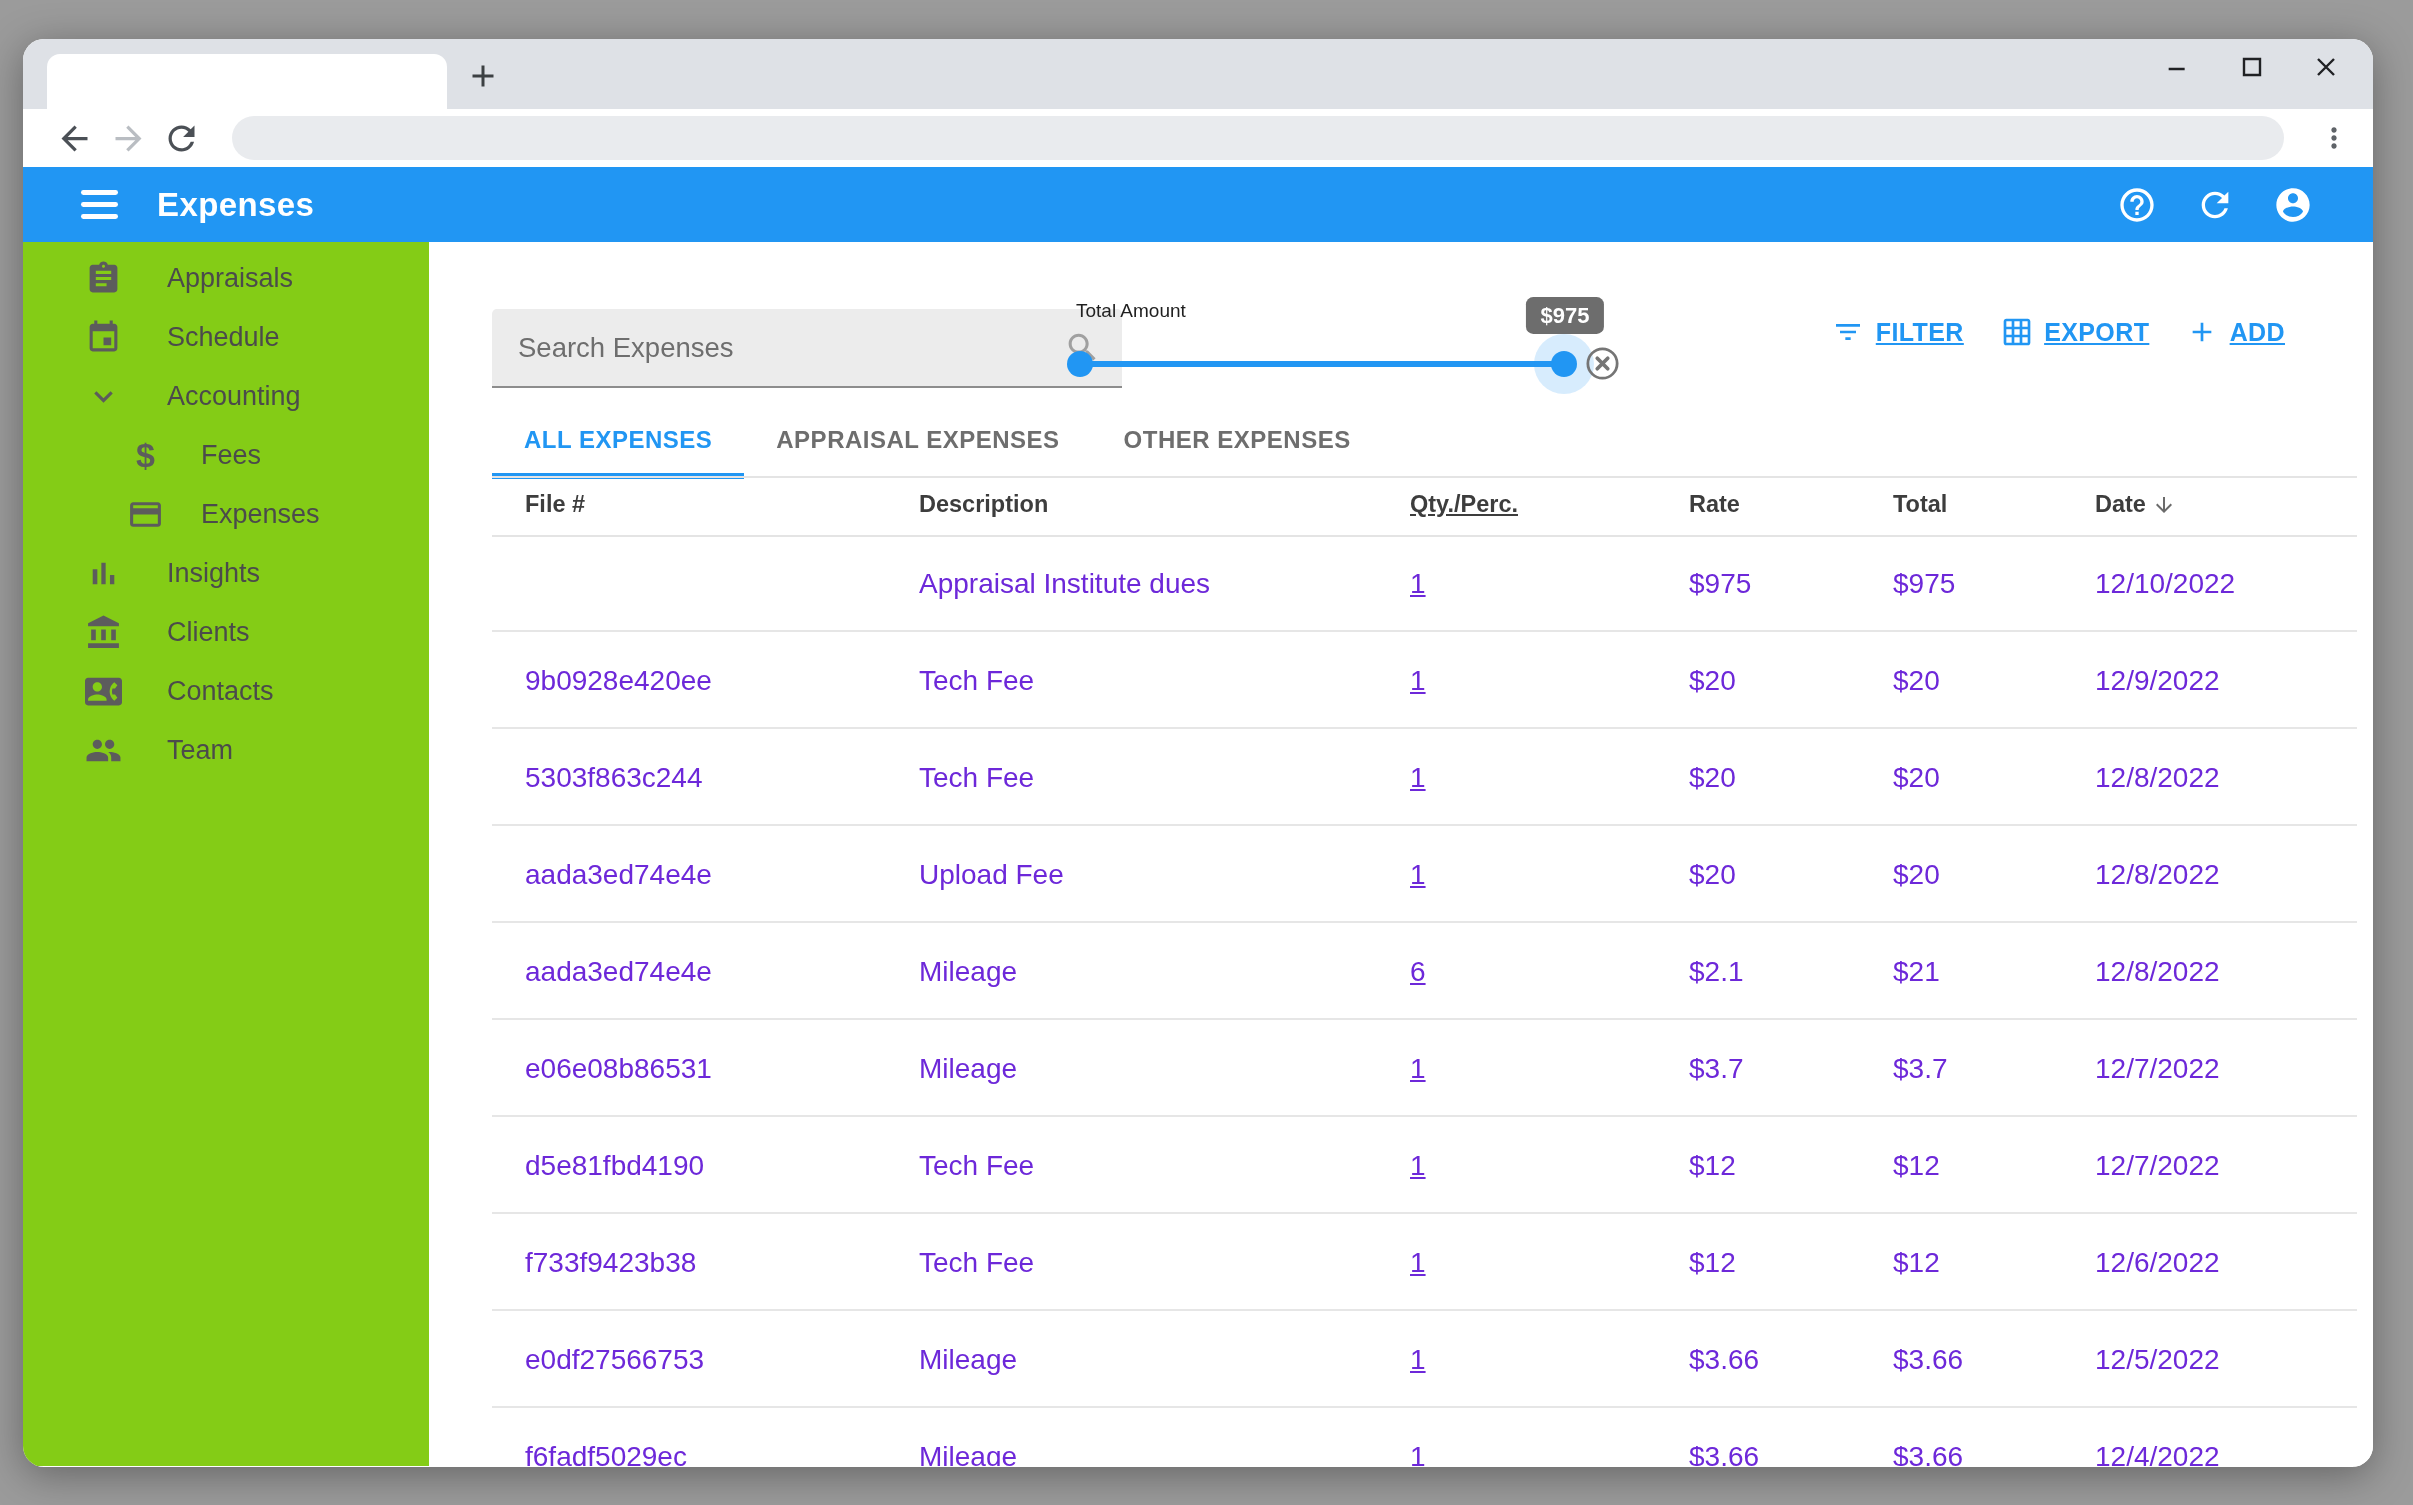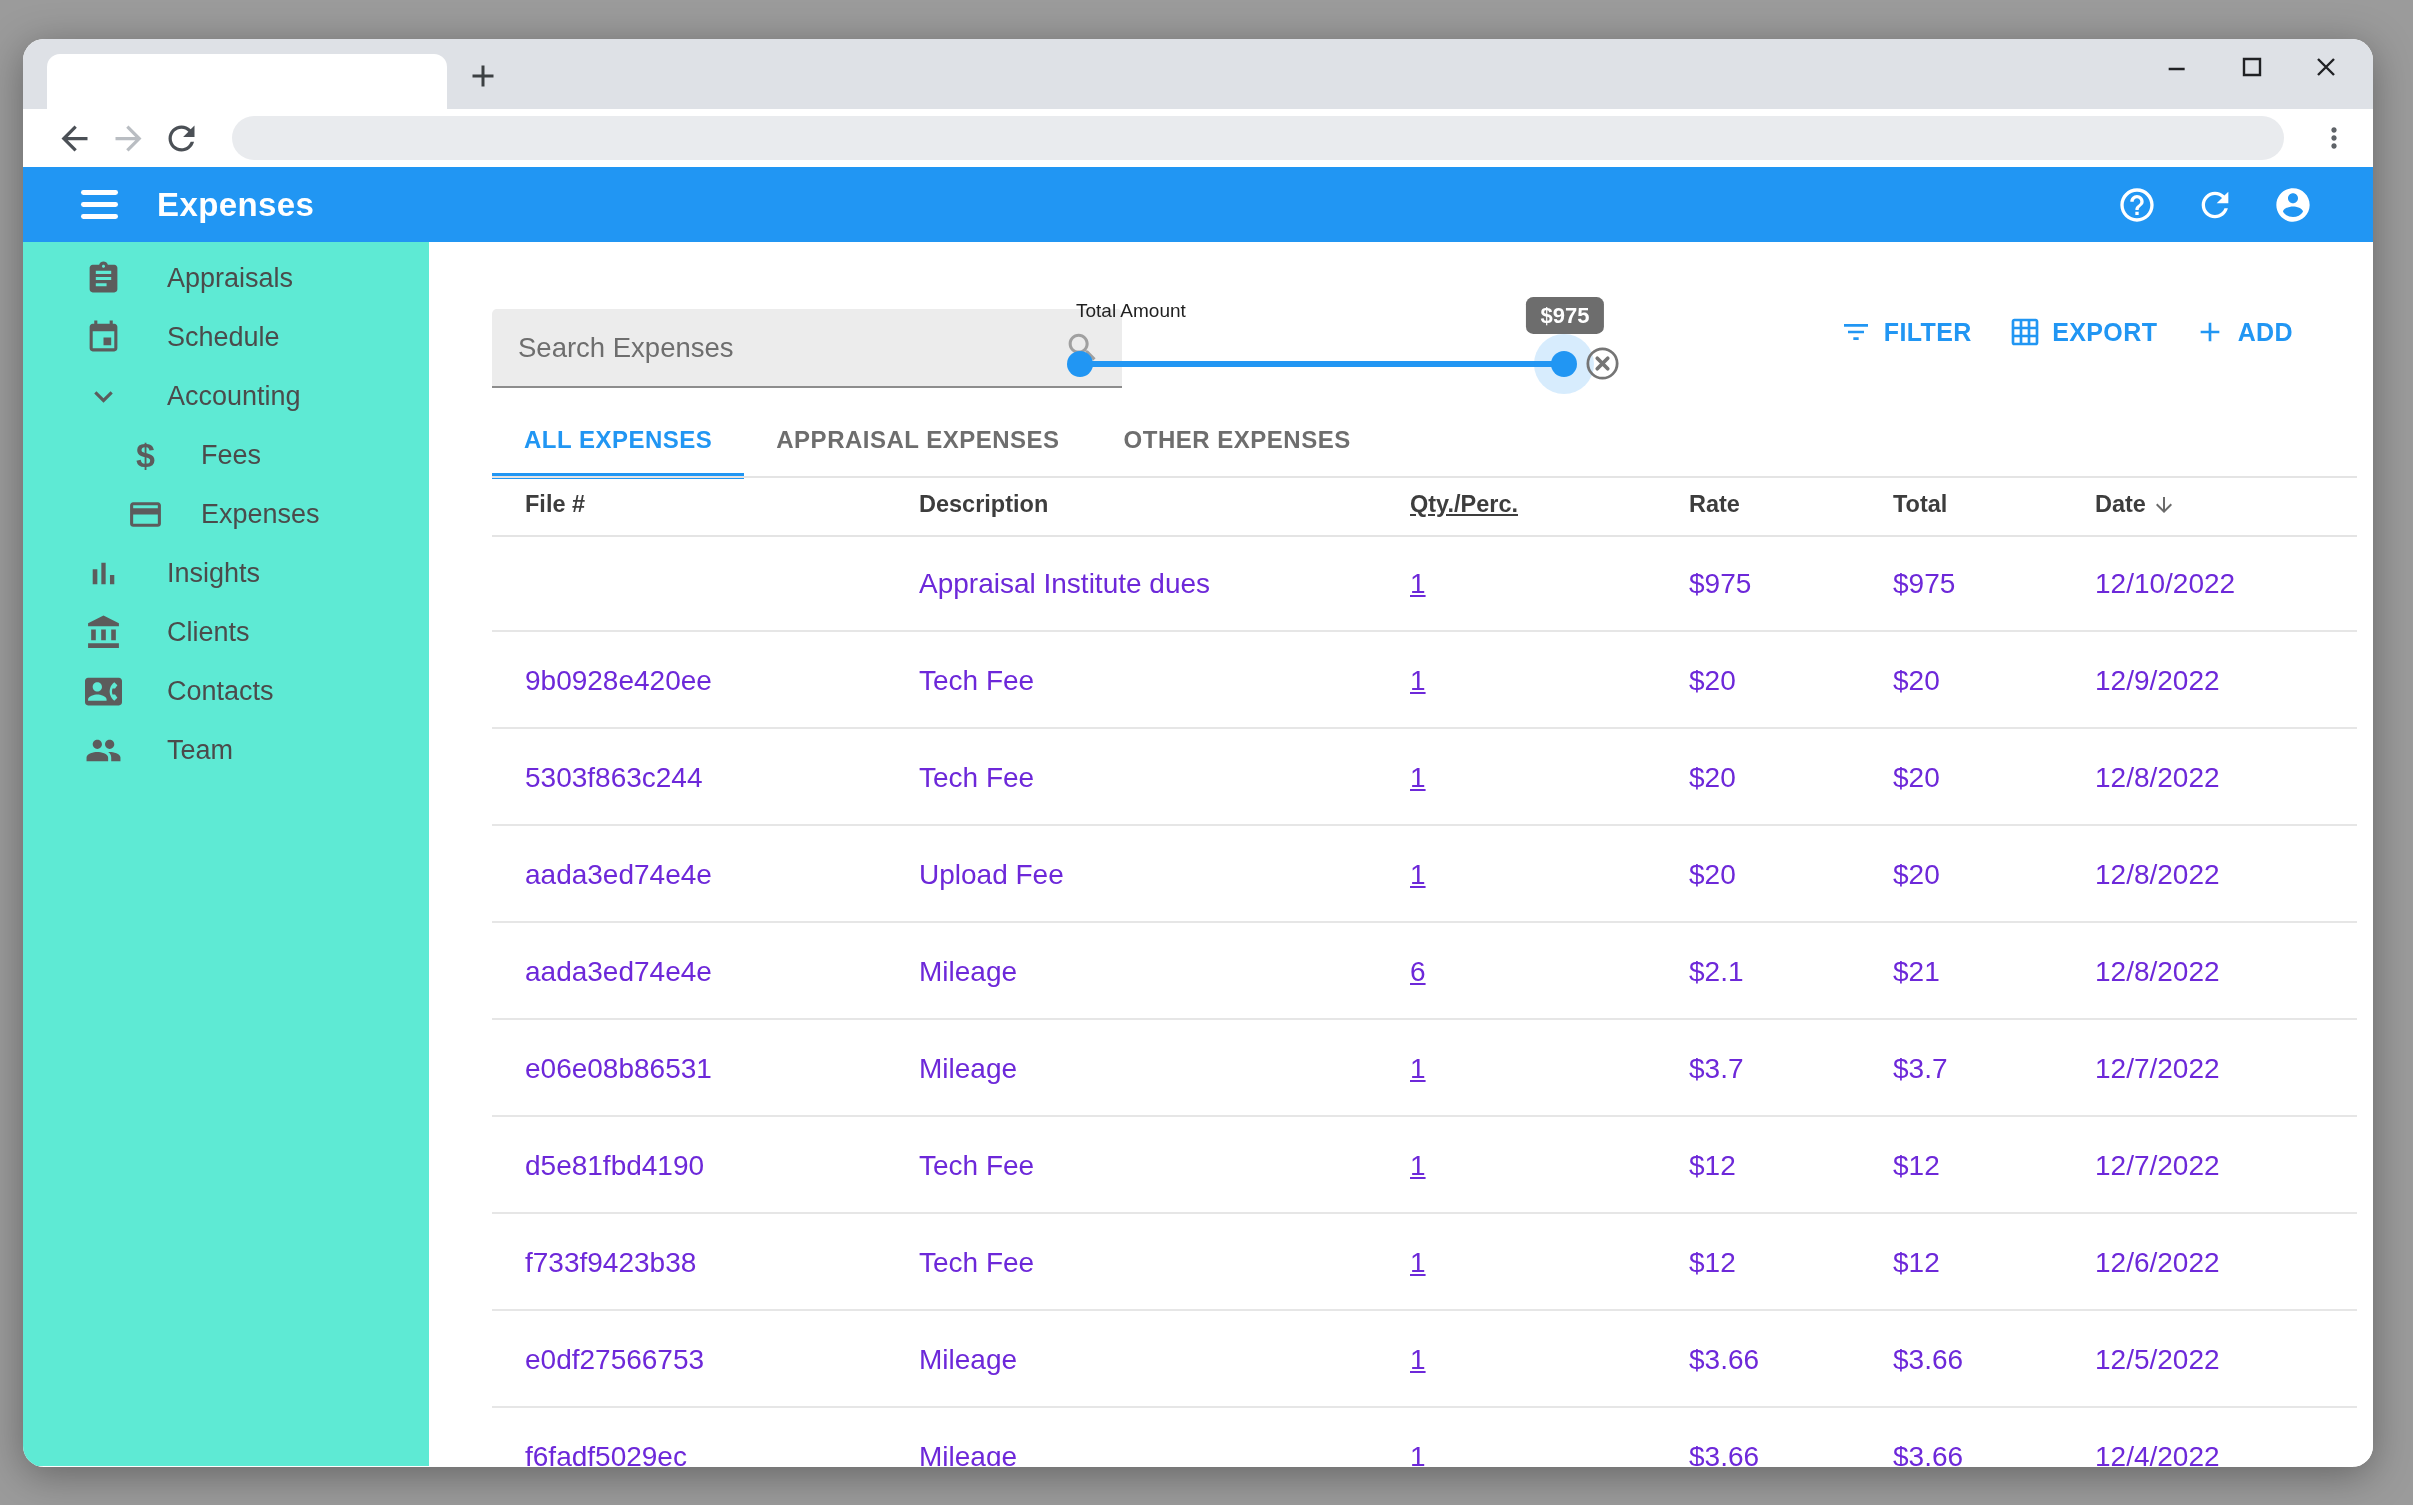--- a/index.html
+++ b/index.html
@@ -26,21 +26,21 @@
   
   .appbar{height:75px;background:#2196f3;display:flex;align-items:center;color:#fff;}
   .hamburger{width:37px;margin-left:58px;display:flex;flex-direction:column;gap:7.3px;}
   .hamburger i{display:block;height:4.9px;background:#fff;border-radius:2.4px;}
   .apptitle{margin-left:39px;font-size:33px;font-weight:700;letter-spacing:0.4px;}
   .appbar-right{margin-left:auto;display:flex;align-items:center;gap:38px;margin-right:60px;}
   .appbar-right .abic{width:40px;height:40px;color:#fff;}
 
   
   .bodyrow{display:flex;height:1224px;}
-  .sidebar{width:406px;background:#5eead4;padding-top:6.5px;flex:none;}
+  .sidebar{width:406px;background:#84cc16;padding-top:6.5px;flex:none;}
   .side-item{height:59px;display:flex;align-items:center;padding-left:62px;
     font-size:27px;color:#4b4b4b;}
   .side-item .sic{width:37px;height:37px;color:#5c5c5c;margin-right:45px;flex:none;
     display:flex;align-items:center;justify-content:center;}
   .side-item.sub{padding-left:104px;}
   .side-item.sub .sic{margin-right:37px;}
   .dollar{font-size:34px;font-weight:700;color:#5c5c5c;line-height:1;}
 
   .main{flex:1;position:relative;background:#fff;}
 
@@ -57,22 +57,22 @@
   .sthumb{position:absolute;width:26px;height:26px;border-radius:50%;background:#2196f3;top:-5.7px;}
   .sthumb.left{left:-8px;}
   .sthumb.right{left:476px;}
   .shalo{position:absolute;width:60px;height:60px;border-radius:50%;
     background:rgba(33,150,243,.18);left:459px;top:-23px;}
   .stooltip{position:absolute;left:490px;top:-60px;transform:translateX(-50%);
     background:#6d6d6d;color:#fff;font-size:22px;font-weight:700;padding:5.7px 14.6px;
     border-radius:7.3px;white-space:nowrap;}
   .sclear{position:absolute;left:509px;top:-12px;width:37px;height:37px;color:#757575;}
 
-  .actions{position:absolute;top:74px;right:80px;display:flex;align-items:center;gap:37px;
-    color:#2196f3;}
+  .actions{position:absolute;top:74px;right:88px;display:flex;align-items:center;gap:37px;
+    color:#2196f3;text-decoration:underline;}
   .action{display:flex;align-items:center;gap:11.3px;font-size:25px;font-weight:700;
     letter-spacing:0.4px;cursor:pointer;}
   .action .aic{width:32px;height:32px;}
 
   .tabs{position:absolute;left:63px;top:159px;height:78px;display:flex;}
   .tabitem{height:100%;display:flex;align-items:center;justify-content:center;
     padding:0 32px;font-size:24px;font-weight:700;letter-spacing:0.5px;color:#6e6e6e;
     position:relative;cursor:pointer;}
   .tabitem.active{color:#2196f3;}
   .tabitem.active::after{content:"";position:absolute;left:0;right:0;bottom:0;height:5.7px;

